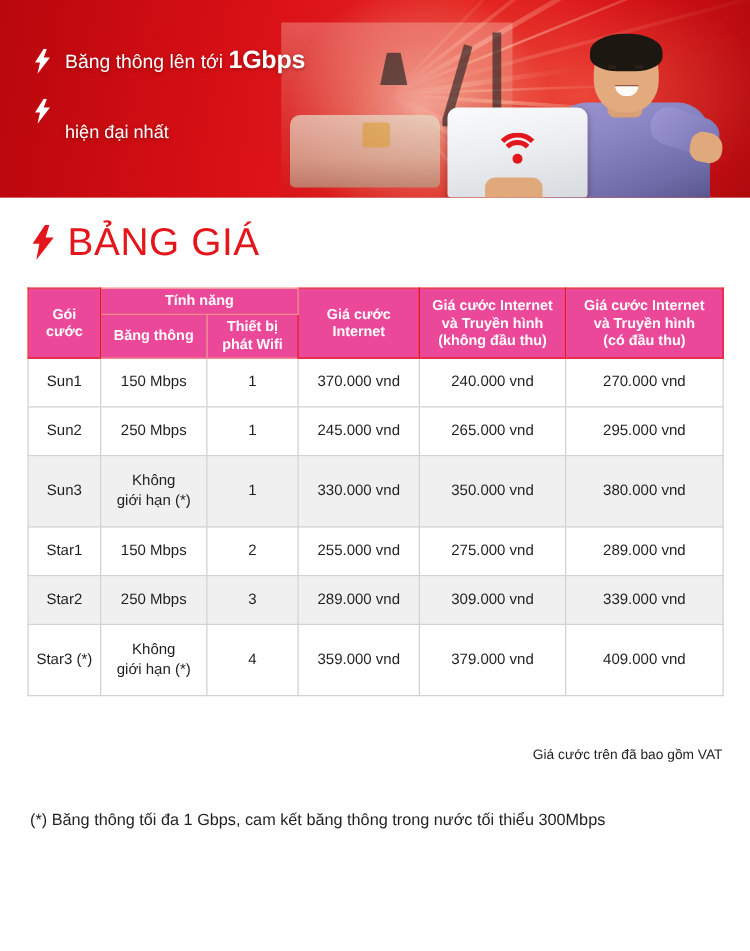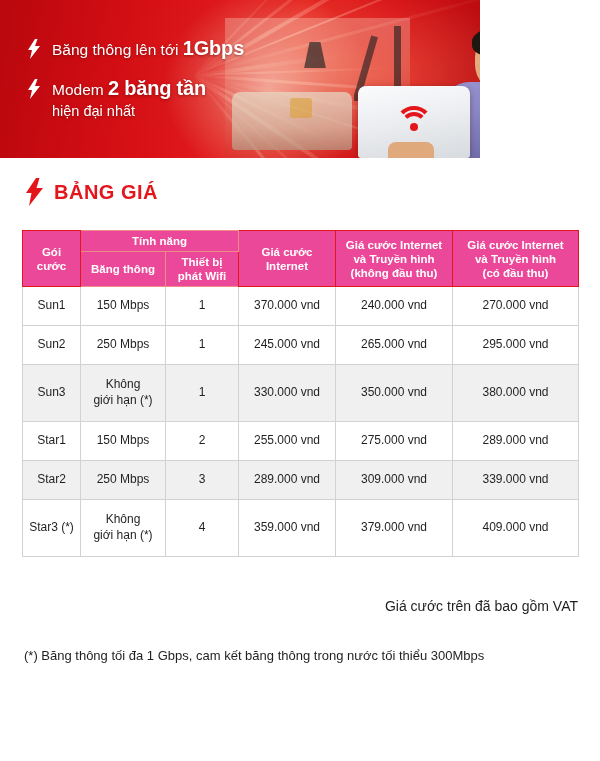--- a/index.html
+++ b/index.html
@@ -13,21 +13,21 @@
     height: 761px;
     font-family: "Liberation Sans", sans-serif;
     color: #1b1b1b;
     overflow: hidden;
     position: relative;
   }
 
   
   .banner {
     position: relative;
-    width: 480px;
+    width: 600px;
     height: 158px;
     overflow: hidden;
     background: #c0070d;
   }
   .banner-bg {
     position: absolute;
     inset: 0;
     background:
       radial-gradient(ellipse 150px 140px at 56% 55%, rgba(255,245,230,0.55) 0%, rgba(240,200,170,0.28) 38%, rgba(190,60,40,0.05) 70%, rgba(0,0,0,0) 100%),
       radial-gradient(ellipse 330px 200px at 78% 48%, rgba(255,120,90,0.55) 0%, rgba(215,25,30,0.35) 45%, rgba(150,5,10,0.0) 80%),
@@ -249,22 +249,22 @@
   .section-title {
     position: absolute;
     left: 26px; top: 178px;
     display: flex;
     align-items: center;
     gap: 11px;
   }
   .title-bolt { width: 17px; height: 28px; }
   .title-text {
     color: #e3161c;
-    font-size: 20px;
-    font-weight: bold;
+    font-size: 31px;
+    font-weight: normal;
     letter-spacing: .5px;
     line-height: 1;
   }
 
   
   .price-table {
     position: absolute;
     left: 22px; top: 230px;
     width: 556px;
     border-collapse: collapse;
@@ -299,21 +299,21 @@
   .c2 { width: 85px; }
   .c3 { width: 73px; }
   .c4 { width: 97px; }
   .c5 { width: 117px; }
   .c6 { width: 126px; }
 
   
   .vat-note {
     position: absolute;
     right: 22px; top: 598px;
-    font-size: 14px;
+    font-size: 11px;
     color: #1f1f1f;
     text-align: center;
   }
   .footer-notes {
     position: absolute;
     left: 24px; top: 645px;
     font-size: 13px;
     color: #1f1f1f;
     line-height: 1.62;
   }
@@ -383,21 +383,21 @@
       </span>
     </div>
 
     <div class="bullet-row">
       <span class="bolt-icon">
         <svg width="12" height="20" viewBox="0 0 12 20" aria-hidden="true">
           <polygon points="7,0 0,11 4,11 2,20 12,7 7,7 9.5,0" fill="#ffffff"></polygon>
         </svg>
       </span>
       <span class="bullet-lines">
-        <span class="bline big"><span>Modem </span><span class="strong">2 băng tần</span></span><br>
+        <br>
         <span class="bline sub">hiện đại nhất</span>
       </span>
     </div>
 
   </div>
 </div>
 
 <div class="section-title">
   <span class="title-bolt">
     <svg width="17" height="28" viewBox="0 0 17 28" aria-hidden="true">

